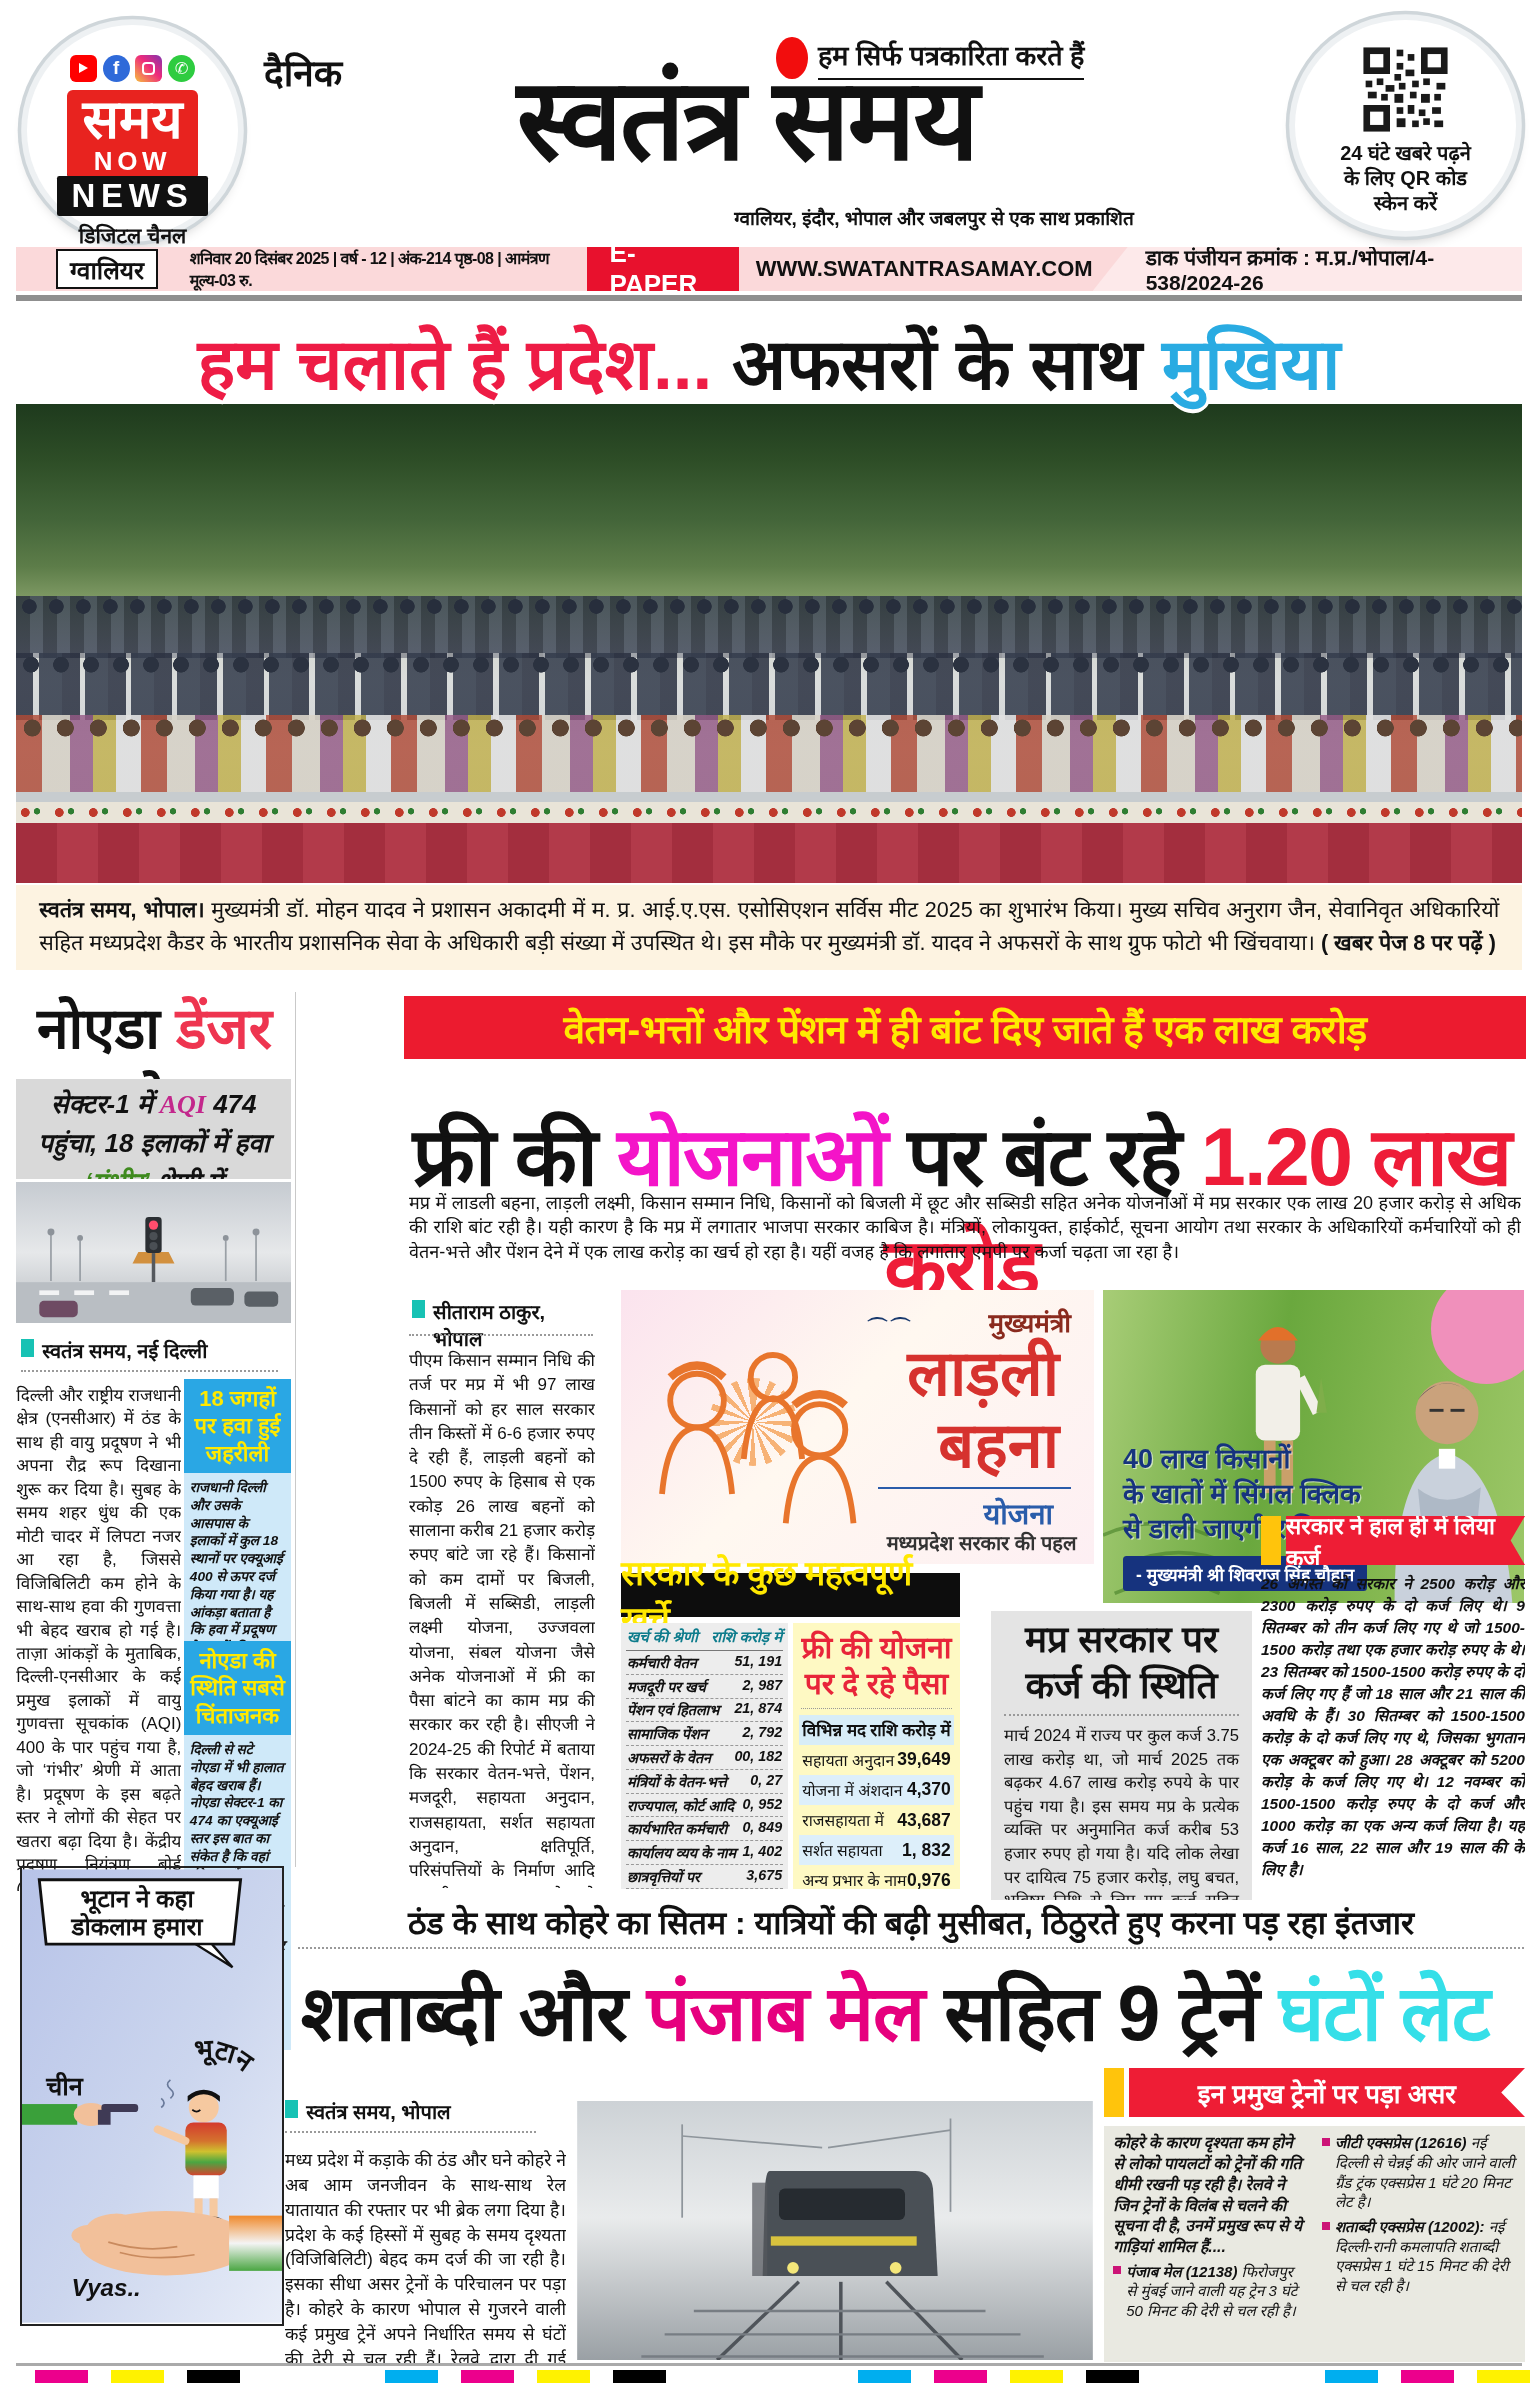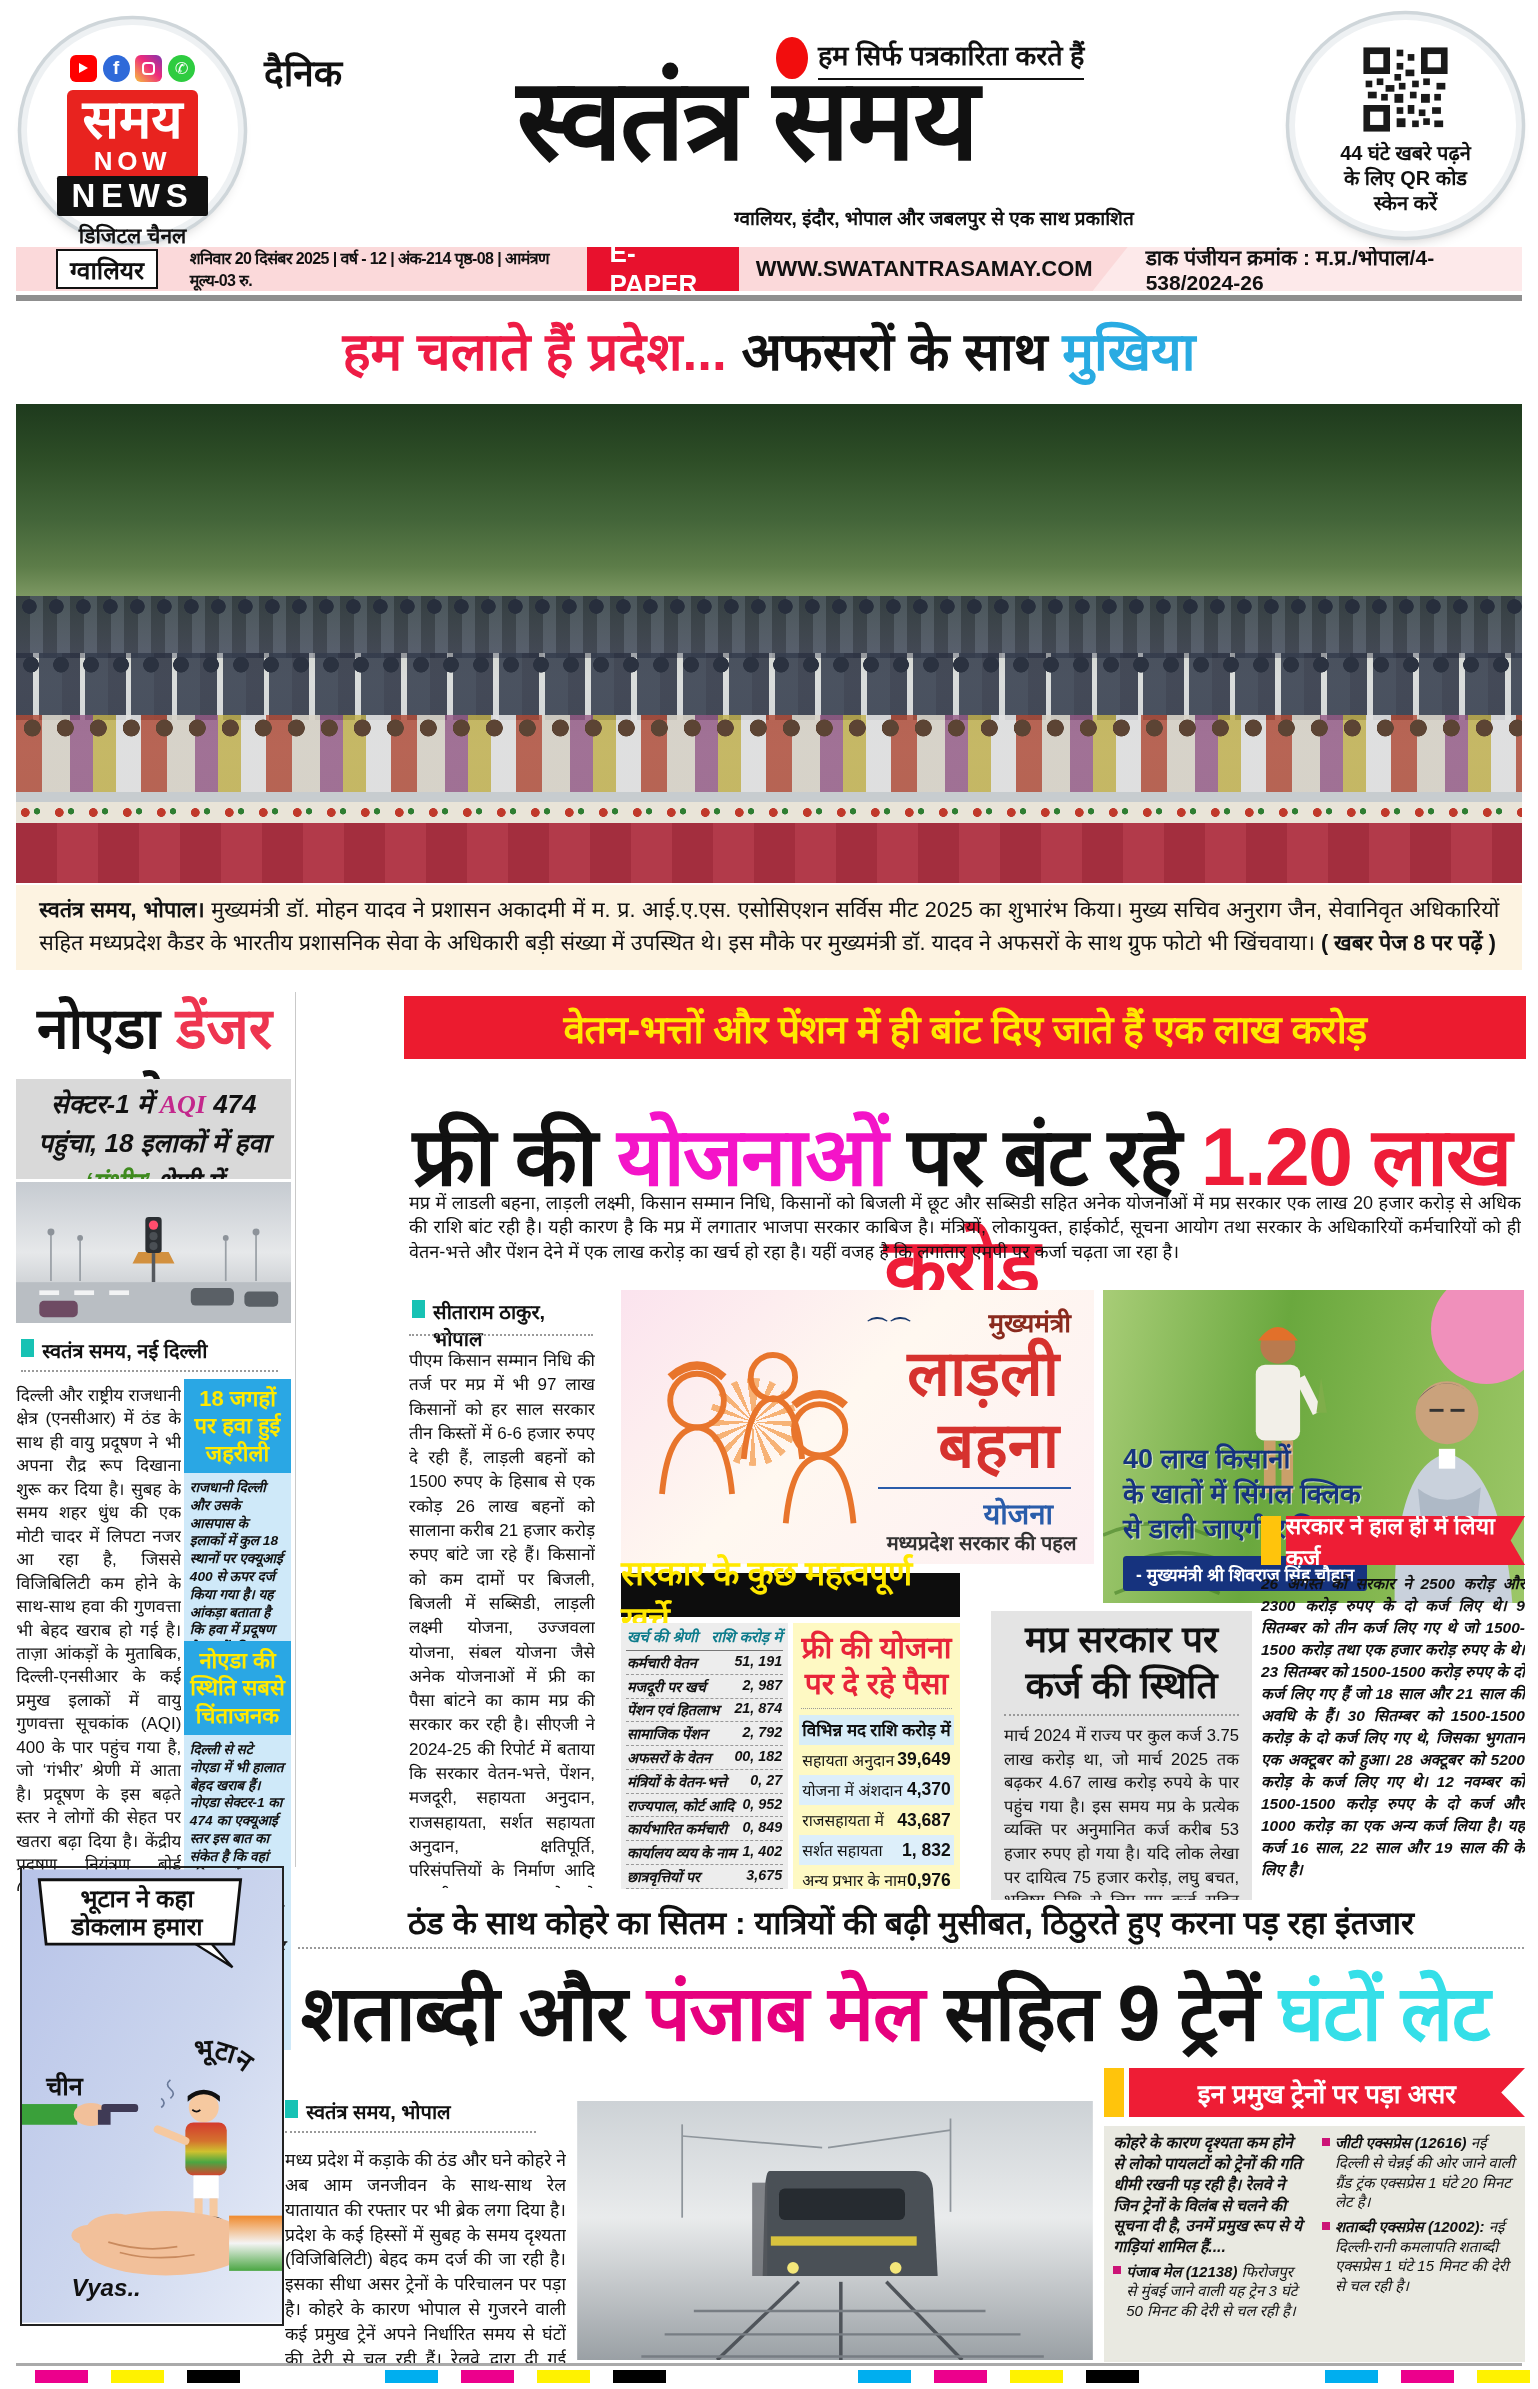--- a/index.html
+++ b/index.html
@@ -48,21 +48,21 @@
   .issue{font-size:16px;font-weight:800;margin-left:32px;letter-spacing:-0.6px;}
   .epaper{background:#e8112d;color:#fff;font-size:26px;font-weight:800;height:100%;display:flex;
     align-items:center;padding:0 23px;margin-left:21px;}
   .site{font-size:22px;font-weight:800;margin-left:16.3px;}
   .postal{margin-left:auto;height:100%;display:flex;align-items:center;justify-content:center;
     background:#fde9ea;clip-path:polygon(35px 0,100% 0,100% 100%,0 100%);
     font-size:21px;font-weight:800;padding:0 17.5px 0 53px;}
   .head-rule{left:16.3px;top:295px;width:1506px;height:5.8px;background:#8f8f8f;}
 
   
-  .lead-h{left:0;top:313px;width:1538px;text-align:center;font-size:53px;font-weight:800;z-index:3;
+  .lead-h{left:0;top:313px;width:1538px;text-align:center;font-size:71px;font-weight:800;z-index:3;
     text-shadow:2.3px 2.3px 0 #fff,-2.3px -2.3px 0 #fff,2.3px -2.3px 0 #fff,-2.3px 2.3px 0 #fff,0 3.5px 0 #fff,3.5px 0 0 #fff;}
   .lead-h .r{color:#ee1c45;}
   .lead-h .b{color:#29abe2;}
   .lead-photo{left:16.3px;top:404px;width:1506px;height:479px;z-index:1;
     background:linear-gradient(180deg,#1e3a1d 0%,#2e4e27 12%,#436539 24%,#5d7d49 34%,#86a06a 42%,#aab995 47%,#c5cbc3 52%,#ccd1d1 58%,#c3c9cc 64%,#ccd0d5 72%,#c7cccf 78%);}
   .crowd-row1{position:absolute;left:0;right:0;top:40%;height:13%;
     background-image:radial-gradient(circle at 13.4px 10.5px,#272e3c 7px,rgba(0,0,0,0) 7.6px),
       repeating-linear-gradient(90deg,rgba(38,44,60,.82) 0 14px,rgba(64,72,90,.82) 14px 27px);
     background-size:27px 100%,auto;}
   .crowd-row2{position:absolute;left:0;right:0;top:52%;height:14%;
@@ -256,21 +256,21 @@
           <rect x="22" y="28" width="3" height="4"></rect>
           <rect x="27" y="30" width="3" height="3"></rect>
         <rect x="33" y="29" width="4" height="3"></rect>
           <rect x="17" y="34" width="4" height="4"></rect>
           <rect x="24" y="35" width="3" height="3"></rect>
         <rect x="29" y="34" width="3" height="3"></rect>
           <rect x="34" y="35" width="4" height="3"></rect>
       </g>
     </svg>
     <div class="qr-caption" data-name="qr-caption">
-      <div data-name="qr-caption-line1">44 घंटे खबरे पढ़ने</div>
+      <div data-name="qr-caption-line1">24 घंटे खबरे पढ़ने</div>
       <div data-name="qr-caption-line2">के लिए QR कोड</div>
       <div data-name="qr-caption-line3">स्केन करें</div>
     </div>
   </div>
 
   <div class="abs infobar" data-name="info-bar">
     <span class="citybox" data-name="edition-city">ग्वालियर</span>
     <span class="issue" data-name="issue-line">शनिवार 20 दिसंबर 2025 | वर्ष - 12 | अंक-214 पृष्ठ-08 | आमंत्रण मूल्य-03 रु.</span>
     <span class="epaper" data-name="epaper-button">E- PAPER</span>
     <span class="site" data-name="website-link">WWW.SWATANTRASAMAY.COM</span>

